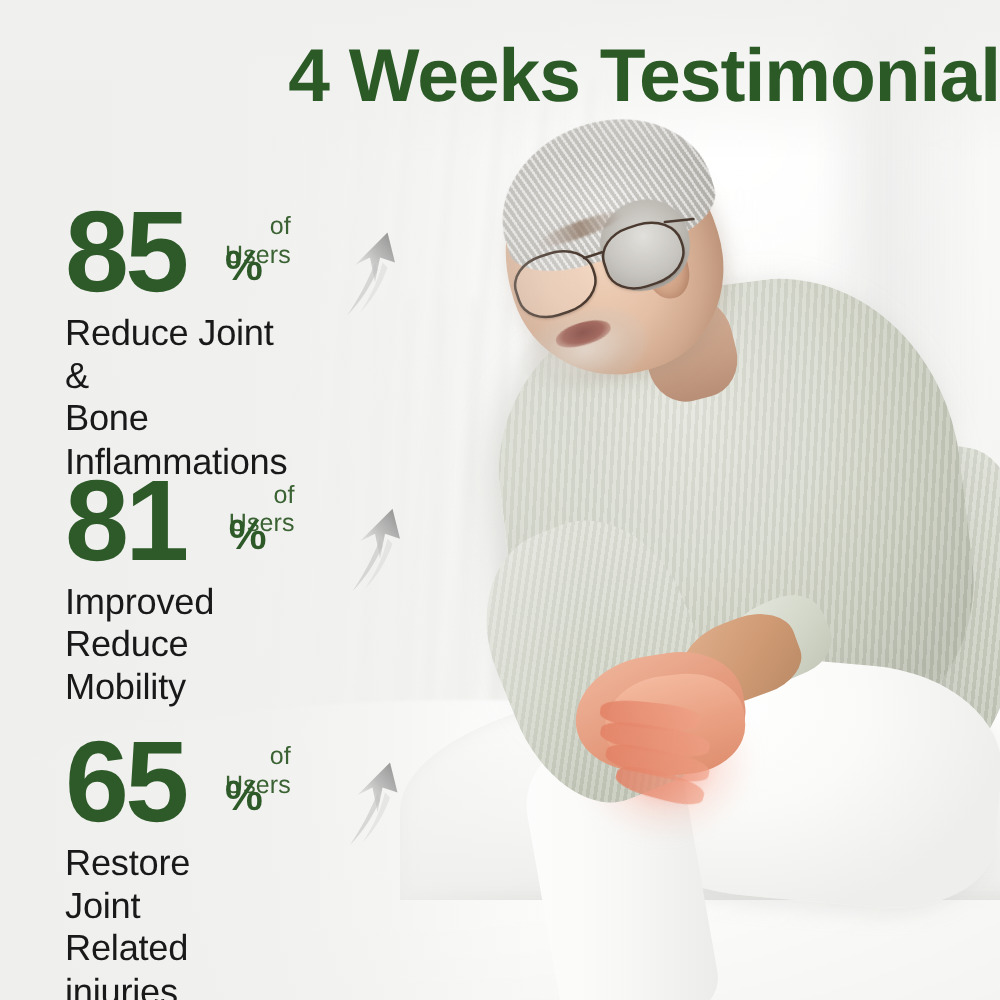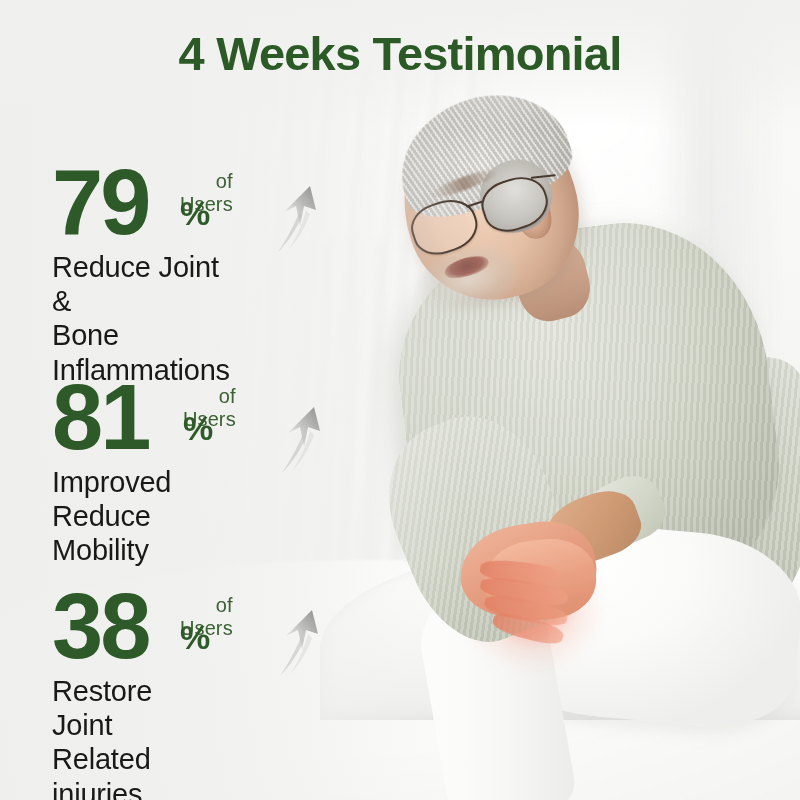--- a/index.html
+++ b/index.html
@@ -276,22 +276,22 @@
     background: linear-gradient(180deg, rgba(240,240,238,.96) 0%, rgba(240,240,238,.55) 55%, rgba(240,240,238,0) 100%);
     pointer-events:none;
   }
 
   
   .content { position:absolute; inset:0; }
 
   .title {
     position:absolute;
     left:0; right:0; top:26px;
-    text-align:center;
-    font-size: 47px;
+    text-align:right;
+    font-size: 60px;
     font-weight: 800;
     letter-spacing: -0.8px;
     color:#2b5a27;
     font-family:"Liberation Sans", sans-serif;
   }
 
   .stat { position:absolute; left:52px; }
   .stat-1 { top:168px; }
   .stat-2 { top:383px; }
   .stat-3 { top:592px; }
@@ -403,21 +403,21 @@
     <div class="left-fade"></div>
     <div class="top-fade"></div>
   </div>
 
   <div class="content">
 
     <div class="title">4 Weeks Testimonial</div>
 
     <div class="stat stat-1">
       <div class="stat-top">
-        <span class="big-num">79</span>
+        <span class="big-num">85</span>
         <span class="of-users">of Users</span>
         <span class="pct">%</span>
         <span class="arrow-icon">
           <svg viewBox="0 0 58 78" width="58" height="78" aria-hidden="true">
             <defs>
               <linearGradient id="agrad1" x1="0" y1="1" x2="1" y2="0">
                 <stop offset="0%" stop-color="#c9c9c9" stop-opacity="0.15"></stop>
                 <stop offset="55%" stop-color="#9a9a9a" stop-opacity="0.75"></stop>
                 <stop offset="100%" stop-color="#6f6f6f" stop-opacity="0.95"></stop>
               </linearGradient>
@@ -451,21 +451,21 @@
             <path d="M36 30 C32 46, 26 58, 18 70 C28 60, 36 46, 40 34 Z" fill="#cccccc" opacity="0.45"></path>
           </svg>
         </span>
       </div>
       <div class="desc">Improved Reduce
 Mobility</div>
     </div>
 
     <div class="stat stat-3">
       <div class="stat-top">
-        <span class="big-num">38</span>
+        <span class="big-num">65</span>
         <span class="of-users">of Users</span>
         <span class="pct">%</span>
         <span class="arrow-icon">
           <svg viewBox="0 0 58 78" width="58" height="78" aria-hidden="true">
             <defs>
               <linearGradient id="agrad3" x1="0" y1="1" x2="1" y2="0">
                 <stop offset="0%" stop-color="#c9c9c9" stop-opacity="0.15"></stop>
                 <stop offset="55%" stop-color="#9a9a9a" stop-opacity="0.75"></stop>
                 <stop offset="100%" stop-color="#6f6f6f" stop-opacity="0.95"></stop>
               </linearGradient>

